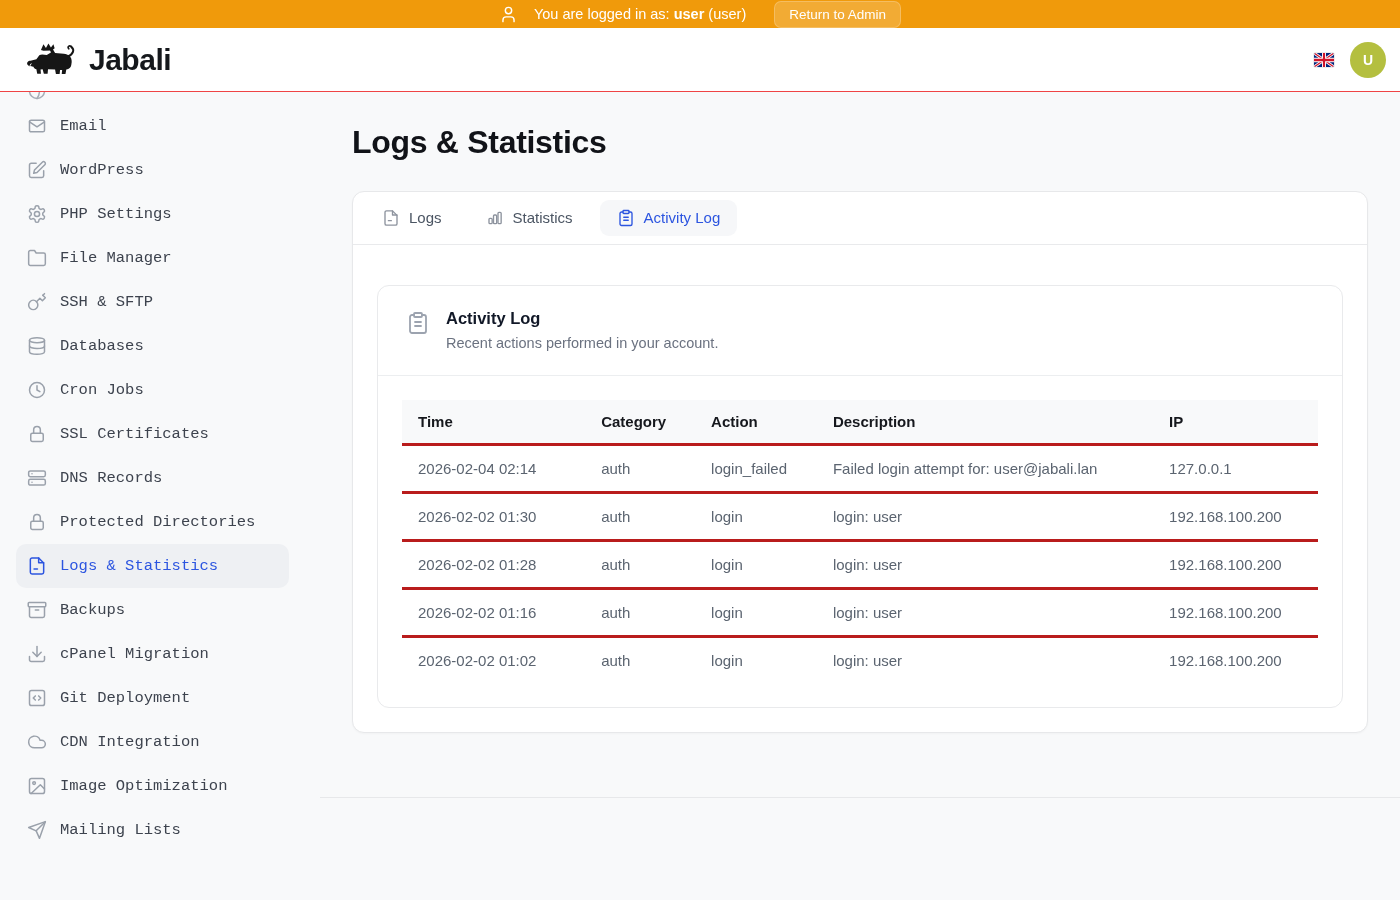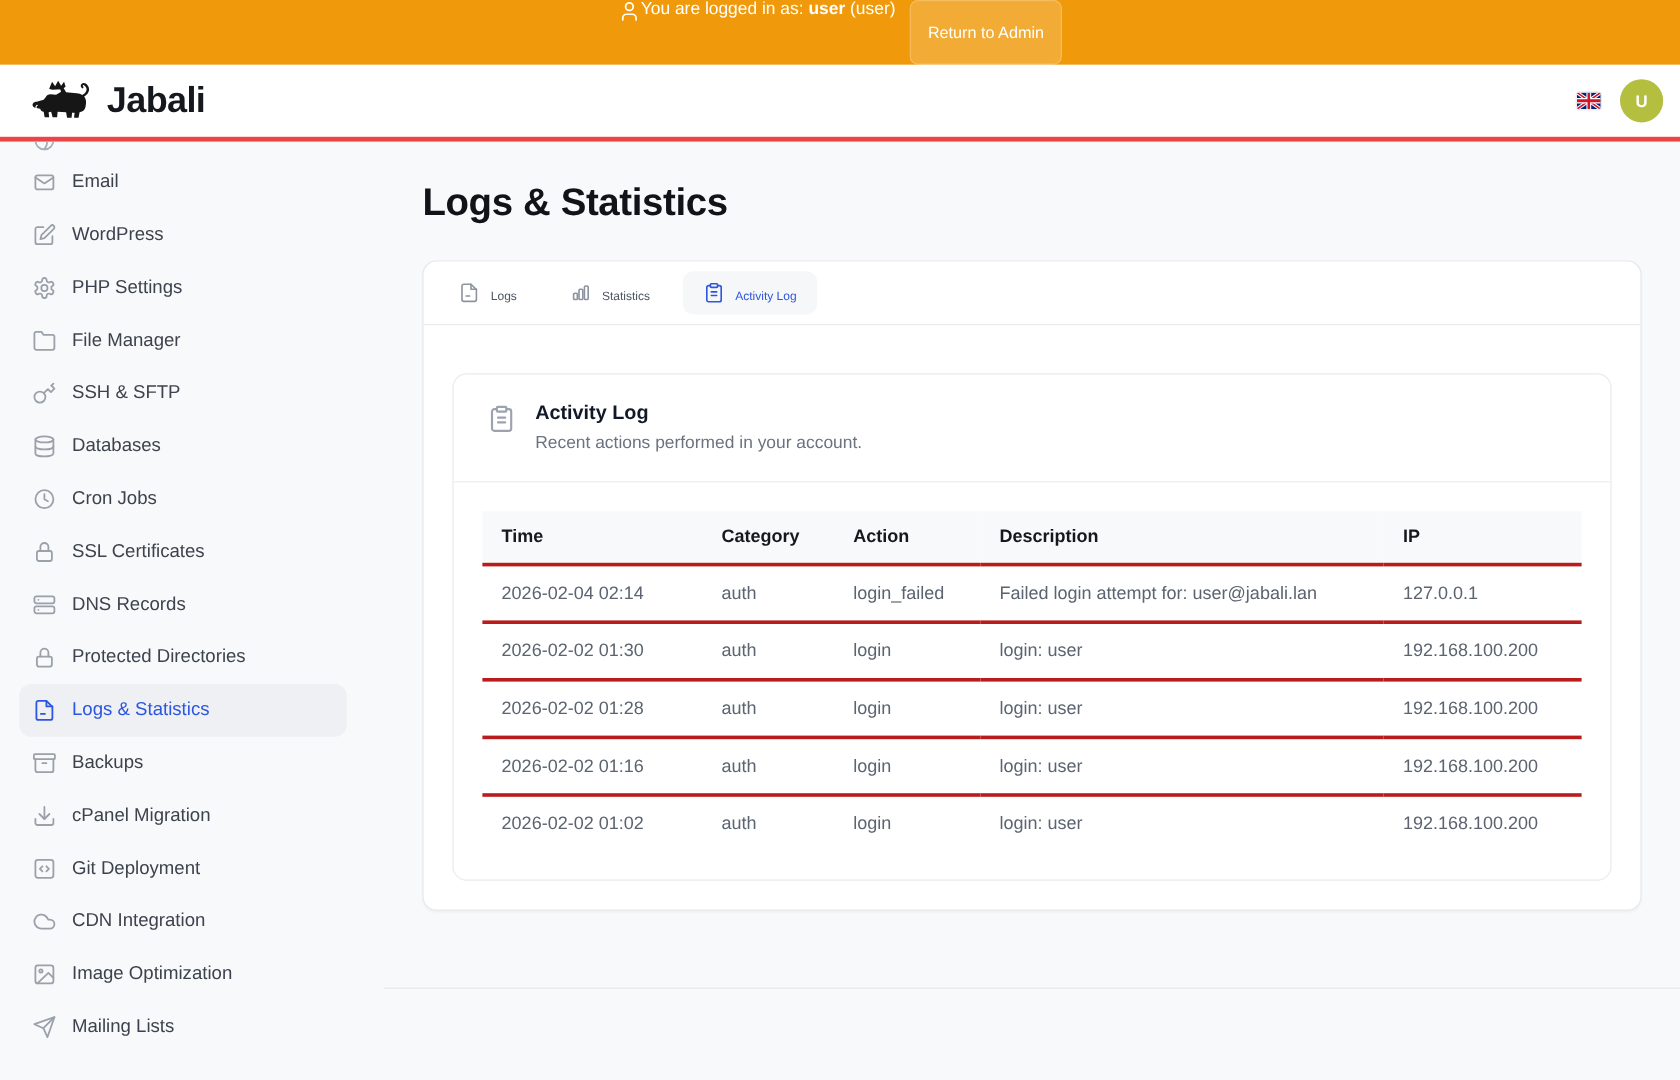--- a/index.html
+++ b/index.html
@@ -7,36 +7,36 @@
   body {
     font-family:"Liberation Sans", sans-serif;
     background:#f8f9fa;
     color:#1b1f27;
   }
   svg { display:block; }
   .stroke-ic svg { fill:none; stroke:currentColor; stroke-width:1.8; stroke-linecap:round; stroke-linejoin:round; }
 
   
   .topbar {
-    height:54px; background:var(--topbar-orange,#f09a0b);
-    display:flex; justify-content:center;
-    color:#fff; font-size:14.5px; gap:0;
+    height:28px; background:var(--topbar-orange,#f09a0b);
+    display:flex; align-items:center; justify-content:center;
+    color:#fff; font-size:14.5px; gap:16px;
   }
   .topbar .u-ic { width:19px; height:19px; color:#fff; }
   .topbar b { font-weight:bold; }
   .return-btn {
     margin-left:12px; background:rgba(255,255,255,0.17);
     border:1px solid rgba(255,255,255,0.22);
     color:#fff; font-size:13.5px; font-family:inherit;
     padding:5px 14px; border-radius:7px; cursor:pointer;
   }
 
   
   .header {
-    height:64px; background:#fff; border-bottom:4px solid #ef4444;
+    height:64px; background:#fff; border-bottom:1px solid #ef4444;
     display:flex; align-items:center; padding:0 14px 0 26px;
   }
   .brand { display:flex; align-items:center; gap:9px; cursor:pointer; }
   .brand-logo { width:54px; height:38px; }
   .brand-name { font-size:30px; font-weight:800; letter-spacing:-0.5px; color:#15181c; }
   .header-right { margin-left:auto; display:flex; align-items:center; gap:16px; }
   .flag { width:20px; height:14px; border-radius:2px; overflow:hidden; box-shadow:0 0 0 1px rgba(0,0,0,0.08); cursor:pointer; }
   .avatar {
     width:36px; height:36px; border-radius:50%;
     background:var(--avatar-green,#b4bf3f); color:#fff;
@@ -48,39 +48,39 @@
   .layout { display:flex; height:794px; }
 
   
   .sidebar { width:320px; flex:none; padding-top:12px; overflow:hidden; position:relative; }
   .partial-icon {
     position:absolute; top:-11px; left:27px; width:20px; height:20px; color:#a7adb6;
   }
   .side-item {
     height:44px; margin:0 31px 0 16px; padding:0 10px 0 11px;
     display:flex; align-items:center; gap:13px;
-    border-radius:10px; color:#3d434e; font-size:15.5px; cursor:pointer;
+    border-radius:10px; color:#3d434e; font-size:15.5px; cursor:pointer;font-family:Liberation Mono, monospace;
   }
   .side-item .s-icon { width:20px; height:20px; color:#9aa1ab; flex:none; }
   .side-item.active { background:var(--active-item-bg,#eef0f3); color:var(--accent-blue,#2c55e0); }
   .side-item.active .s-icon { color:var(--accent-blue,#2c55e0); }
 
   
   .main { flex:1; padding:32px 32px 0 32px; }
   .page-title { font-size:32px; font-weight:800; color:#111318; letter-spacing:-0.3px; }
 
   .tabs-card {
     margin-top:30px; background:#fff; border:1px solid #e7e8ea;
     border-radius:12px; box-shadow:0 1px 2px rgba(16,24,40,0.03);
   }
   .tab-bar { display:flex; gap:10px; padding:8px 12px; border-bottom:1px solid #e9eaec; }
   .tab {
-    display:flex; align-items:flex-end; gap:9px;
+    display:flex; align-items:flex-start; gap:9px;
     padding:9px 17px; border-radius:9px;
-    font-size:10px; color:#4b5563; cursor:pointer; background:transparent; border:none; font-family:inherit;
+    font-size:15px; color:#4b5563; cursor:pointer; background:transparent; border:none; font-family:inherit;
   }
   .tab .t-icon { width:18px; height:18px; color:#8d939e; }
   .tab.active { background:#f6f7f9; color:var(--accent-blue,#2c55e0); }
   .tab.active .t-icon { color:var(--accent-blue,#2c55e0); }
 
   .tabs-body { padding:40px 24px 24px 24px; }
 
   .inner-card { background:#fff; border:1px solid #e9eaec; border-radius:12px; }
   .inner-head { display:flex; align-items:flex-start; gap:16px; padding:23px 28px 24px 28px; border-bottom:1px solid #eceef0; }
   .inner-head .c-icon { width:24px; height:24px; color:#9ca3af; margin-top:2px; }

